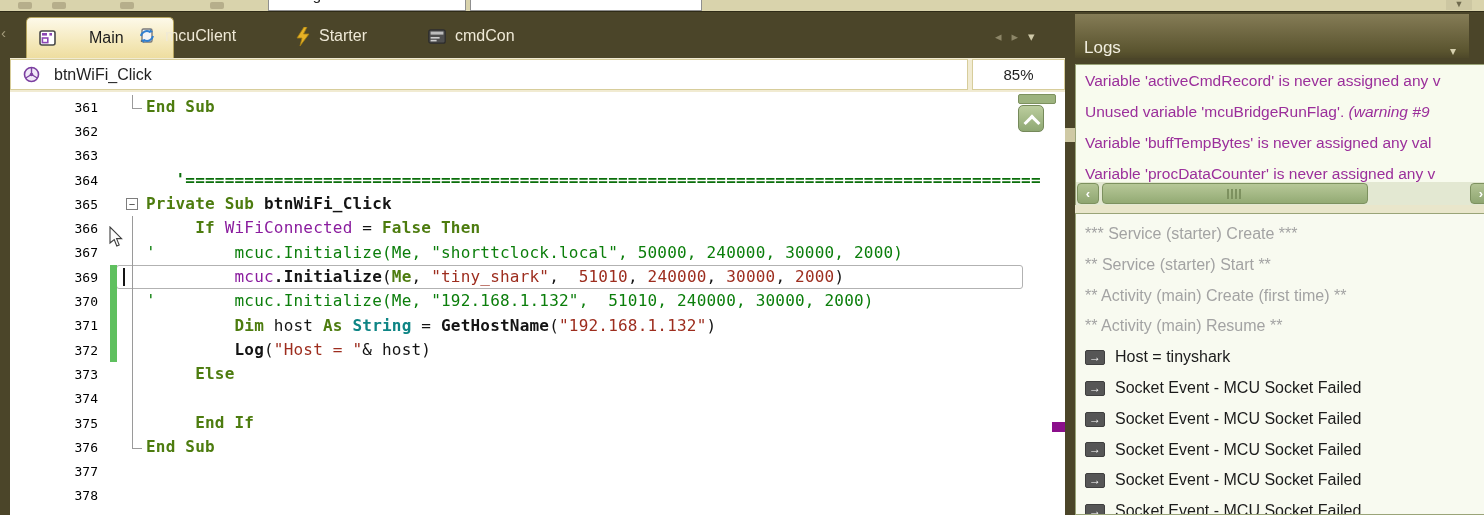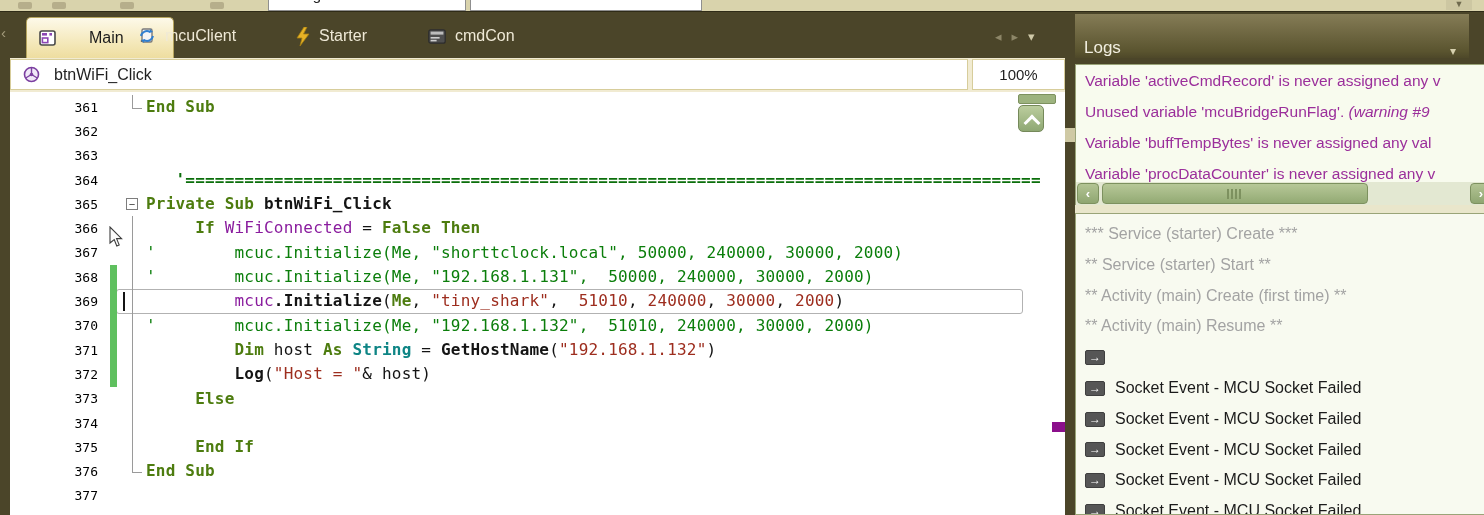--- a/index.html
+++ b/index.html
@@ -182,21 +182,21 @@
   <div class="fnbar">
     <div class="fncombo">
       <svg width="17" height="17" viewBox="0 0 17 17">
         <circle cx="8.5" cy="8.5" r="7" fill="#f0e8f8" stroke="#7b3fa0" stroke-width="1.6"></circle>
         <path d="M8.5 8.5 V1.8 M8.5 8.5 L2.7 12 M8.5 8.5 L14.3 12" stroke="#7b3fa0" stroke-width="1.4" fill="none"></path>
         <circle cx="8.5" cy="8.5" r="1.8" fill="#7b3fa0"></circle>
       </svg>
       <span>btnWiFi_Click</span>
     </div>
     <div class="zoombox">
-      <span>100%</span>
+      <span>85%</span>
     </div>
   </div>
 
   <div class="editor">
     <div class="rows" id="code-rows">
         <div class="row">
           <div class="num">361</div>
           <div class="mark"></div>
           <div class="fold">
             <div class="fcorner"></div>
@@ -237,30 +237,20 @@
           </div>
           <div class="code"><span class="sg-p">     </span><span class="sg-k">If </span><span class="sg-v">WiFiConnected</span><span class="sg-p"> = </span><span class="sg-k">False </span><span class="sg-k">Then</span></div>
         </div>
         <div class="row">
           <div class="num">367</div>
           <div class="mark"></div>
           <div class="fold">
             <div class="fline"></div>
           </div>
           <div class="code"><span class="sg-c">'        mcuc.Initialize(Me, "shorttclock.local", 50000, 240000, 30000, 2000)</span></div>
-        </div>
-        <div class="row">
-          <div class="num">368</div>
-          <div class="mark">
-            <div class="chg"></div>
-          </div>
-          <div class="fold">
-            <div class="fline"></div>
-          </div>
-          <div class="code"><span class="sg-c">'        mcuc.Initialize(Me, "192.168.1.131",  50000, 240000, 30000, 2000)</span></div>
         </div>
         <div class="row current">
           <div class="num">369</div>
           <div class="mark">
             <div class="chg"></div>
           </div>
           <div class="fold">
             <div class="fline"></div>
           </div>
           <div class="code"><span class="sg-p">         </span><span class="sg-v">mcuc</span><span class="sg-b">.Initialize</span><span class="sg-p">(</span><span class="sg-k">Me</span><span class="sg-p">, </span><span class="sg-s">"tiny_shark"</span><span class="sg-p">,  </span><span class="sg-n">51010</span><span class="sg-p">, </span><span class="sg-n">240000</span><span class="sg-p">, </span><span class="sg-n">30000</span><span class="sg-p">, </span><span class="sg-n">2000</span><span class="sg-p">)</span></div>
@@ -376,20 +366,21 @@
         <span class="tone-gray">** Service (starter) Start **</span>
       </div>
       <div class="logline">
         <span class="tone-gray">** Activity (main) Create (first time) **</span>
       </div>
       <div class="logline">
         <span class="tone-gray">** Activity (main) Resume **</span>
       </div>
       <div class="logline">
         <span class="badge">→</span>
+        <span class="tone-dark">Host = tinyshark</span>
       </div>
       <div class="logline">
         <span class="badge">→</span>
         <span class="tone-dark">Socket Event - MCU Socket Failed</span>
       </div>
       <div class="logline">
         <span class="badge">→</span>
         <span class="tone-dark">Socket Event - MCU Socket Failed</span>
       </div>
       <div class="logline">

